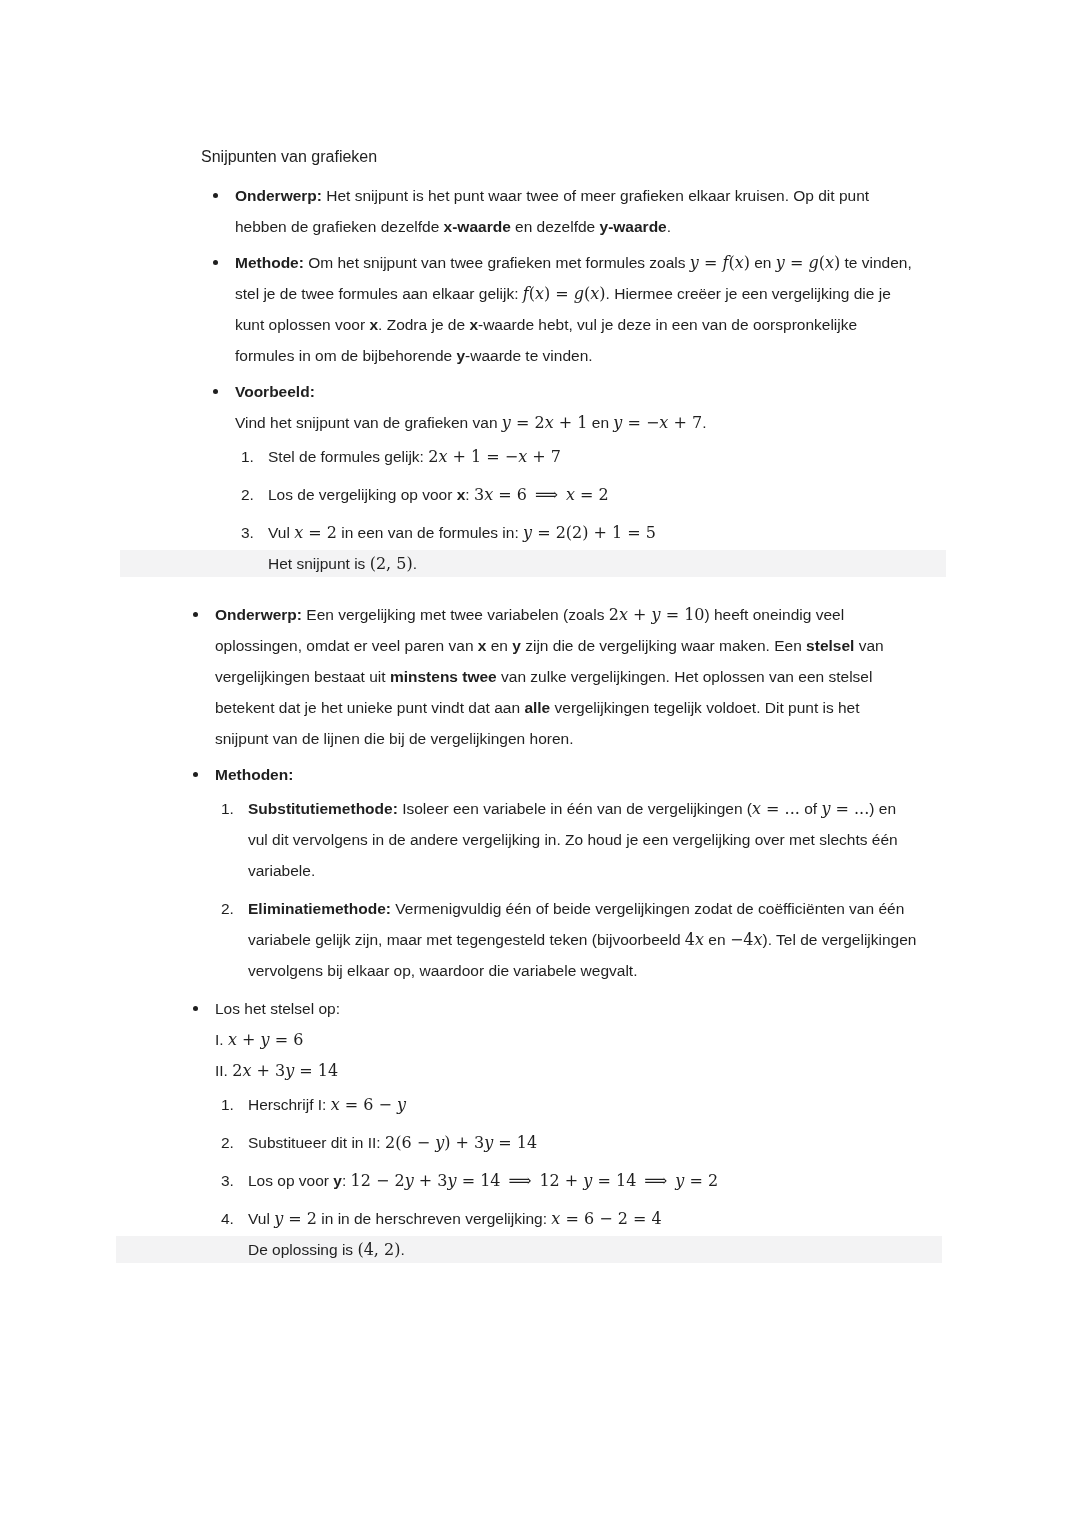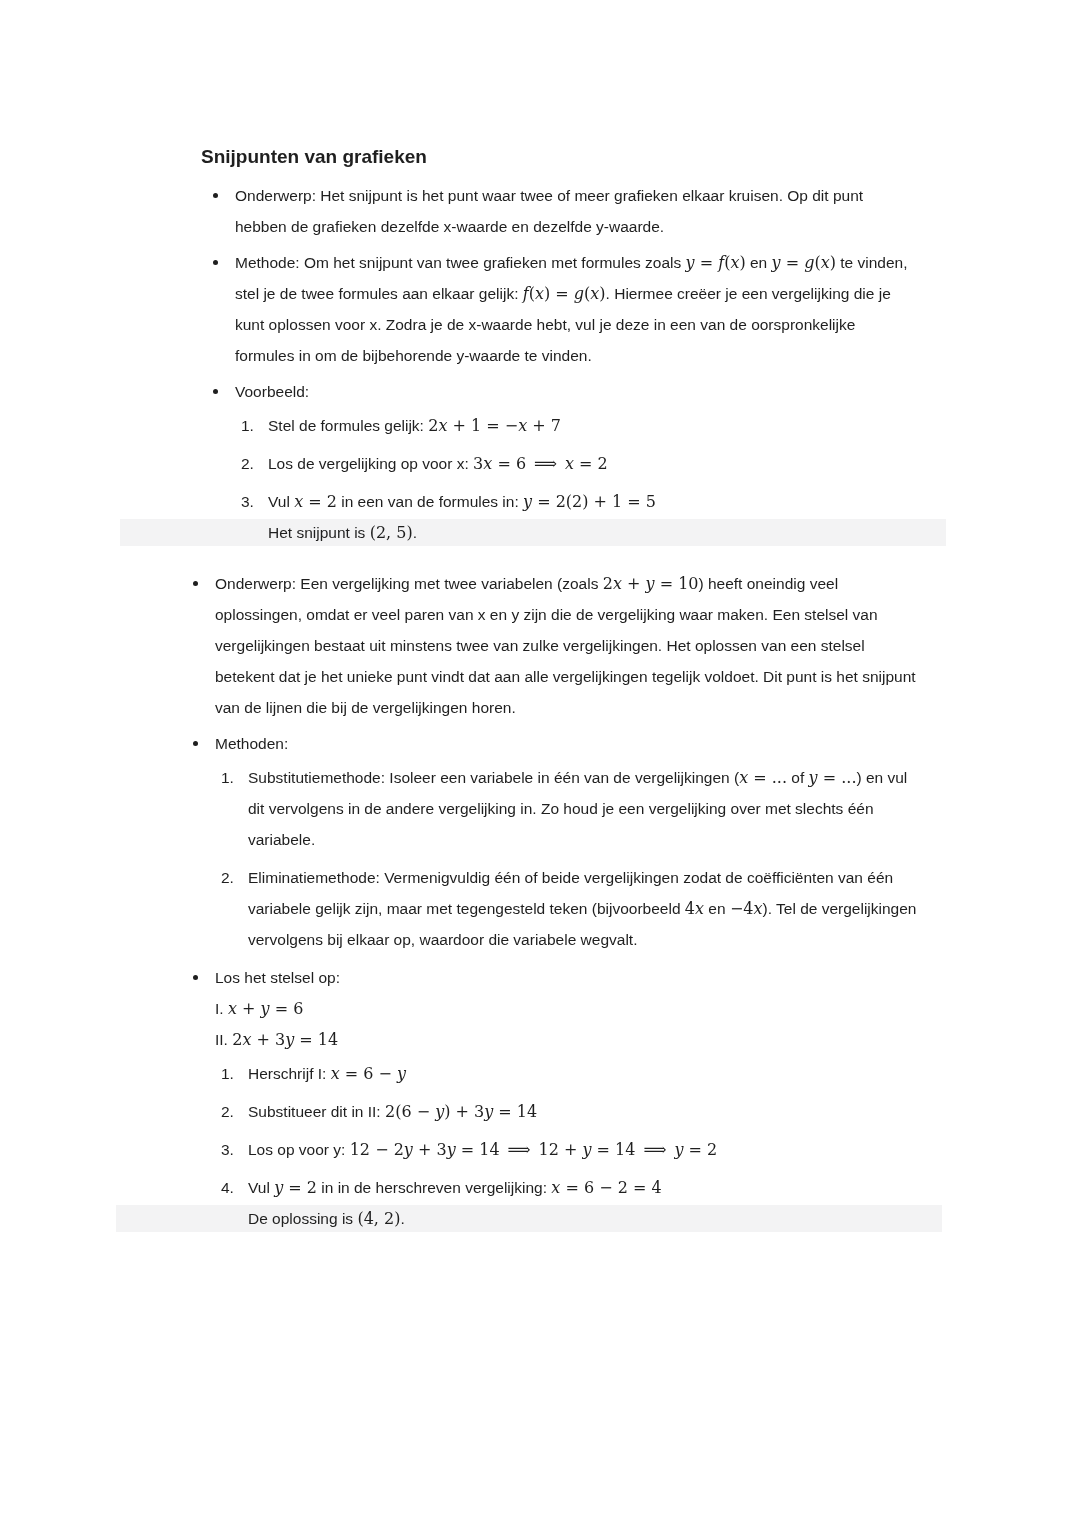--- a/index.html
+++ b/index.html
@@ -12,37 +12,37 @@
     font-size: 15.5px;
     line-height: 31px;
     overflow: hidden;
   }
   .page { padding-top: 147px; }
 
   .sec1 { margin-left: 201px; width: 716px; }
   .sec2 { margin-left: 181px; width: 736px; margin-top: 20px; }
 
   .title {
-    font-size: 19px;
-    font-weight: 700;
+    font-size: 16px;
+    font-weight: 400;
     line-height: 20px;
     margin: 0 0 13px 0;
   }
 
   .li { position: relative; padding-left: 34px; margin: 0 0 5px 0; }
   .dot {
     position: absolute;
     left: 12px; top: 13px;
     width: 5px; height: 5px;
     border-radius: 50%;
     background: #1f1f1f;
   }
 
   .seg { margin: 0; }
-  .b { font-weight: 400; }
+  .b { font-weight: 700; }
 
   .math {
     font-family: "DejaVu Serif", "DejaVu Sans", serif;
     font-size: 16px;
   }
   .math i { font-style: italic; }
 
   .ol { margin-top: 3px; }
   .oli { position: relative; padding-left: 33px; margin: 0 0 7px 0; }
   .oli .num { position: absolute; left: 6px; }
@@ -73,20 +73,21 @@
     </div>
 
     <div class="li">
       <span class="dot"></span>
       <p class="seg"><span class="b">Methode:</span> Om het snijpunt van twee grafieken met formules zoals <span class="math"><i>y</i> = <i>f</i>(<i>x</i>)</span> en <span class="math"><i>y</i> = <i>g</i>(<i>x</i>)</span> te vinden, stel je de twee formules aan elkaar gelijk: <span class="math"><i>f</i>(<i>x</i>) = <i>g</i>(<i>x</i>)</span>. Hiermee creëer je een vergelijking die je kunt oplossen voor <span class="b">x</span>. Zodra je de <span class="b">x</span>-waarde hebt, vul je deze in een van de oorspronkelijke formules in om de bijbehorende <span class="b">y</span>-waarde te vinden.</p>
     </div>
 
     <div class="li">
       <span class="dot"></span>
       <p class="seg"><span class="b">Voorbeeld:</span></p>
+      <p class="seg">Vind het snijpunt van de grafieken van <span class="math"><i>y</i> = 2<i>x</i> + 1</span> en <span class="math"><i>y</i> = −<i>x</i> + 7</span>.</p>
       <div class="ol">
         <div class="oli">
           <span class="num">1.</span>
           <p class="seg">Stel de formules gelijk: <span class="math">2<i>x</i> + 1 = −<i>x</i> + 7</span></p>
         </div>
         <div class="oli">
           <span class="num">2.</span>
           <p class="seg">Los de vergelijking op voor <span class="b">x</span>: <span class="math">3<i>x</i> = 6 ⟹ <i>x</i> = 2</span></p>
         </div>
         <div class="oli">

